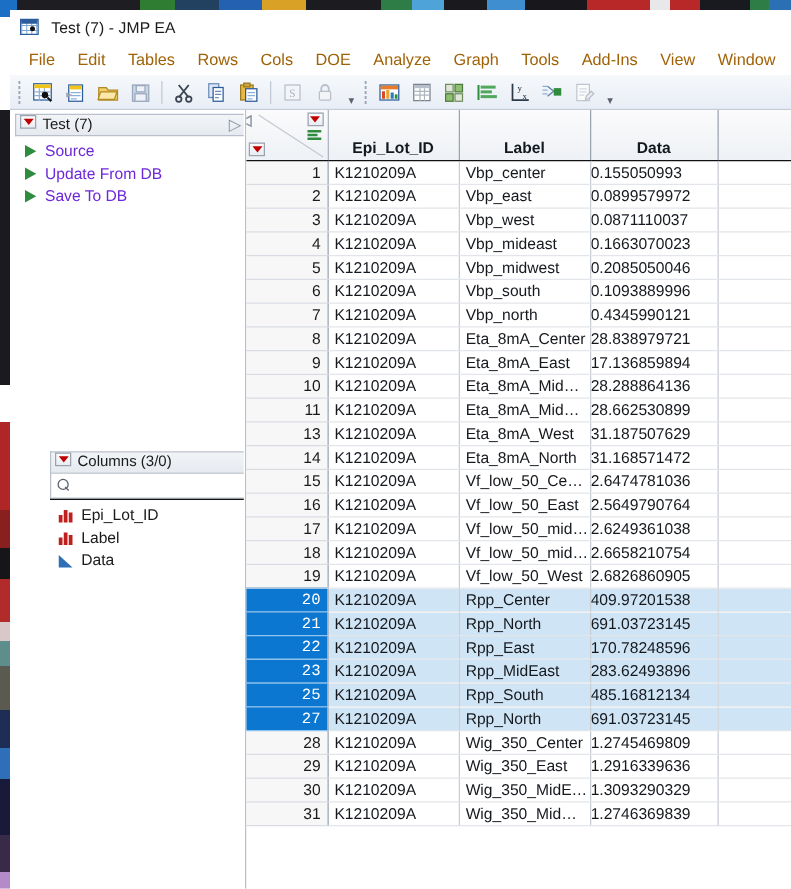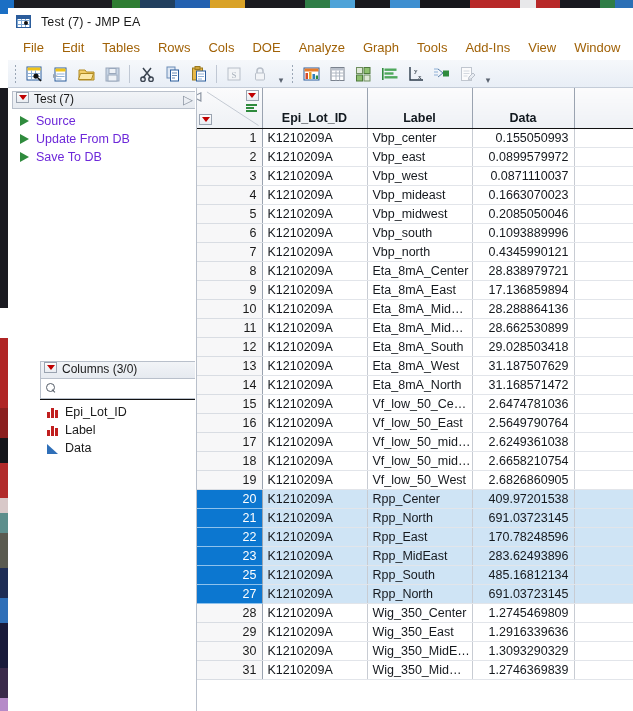--- a/index.html
+++ b/index.html
@@ -348,31 +348,32 @@
     padding-right: 5px !important;
     font-size: 12.5px; color: #1a1a1a;
     background: #f7f7f8;
     border-right: 1px solid #9aa3b0;
     border-bottom: 1px solid #d9dde3;
     height: 19px;
   }
   tr.selected td.rownum {
     background: #0c77d0; color: #ffffff;
     border-bottom: 1px solid #8fc2ec;
+    font-family: Liberation Mono, monospace;
   }
   td.cell {
     border-right: 1px solid #c8ccd3;
     border-bottom: 1px solid #e2e5ea;
     height: 19px;
     overflow: hidden; white-space: nowrap; text-overflow: ellipsis;
     font-size: 12.5px; color: #15191e;
     background: #ffffff;
   }
   td.cell.text { padding-left: 5px !important; }
-  td.cell.num  { text-align: right; padding-right: 5px !important; }
+  td.cell.num  { padding-right: 5px !important; }
   td.cell.blank { border-right: none; }
   tr.selected td.cell { background: #cfe4f5; }
 
   .col-w-lot   { width: 105px; }
   .col-w-label { width: 105px; }
   .col-w-data  { width: 102px; }
 </style>
 </head>
 <body>
 
@@ -709,27 +710,20 @@
                 <td class="cell blank"></td>
               </tr>
               <tr>
                 <td class="rownum">11</td>
                 <td class="cell text">K1210209A</td>
                 <td class="cell text">Eta_8mA_MidWest</td>
                 <td class="cell num">28.662530899</td>
                 <td class="cell blank"></td>
               </tr>
               <tr>
-                <td class="rownum">12</td>
-                <td class="cell text">K1210209A</td>
-                <td class="cell text">Eta_8mA_South</td>
-                <td class="cell num">29.028503418</td>
-                <td class="cell blank"></td>
-              </tr>
-              <tr>
                 <td class="rownum">13</td>
                 <td class="cell text">K1210209A</td>
                 <td class="cell text">Eta_8mA_West</td>
                 <td class="cell num">31.187507629</td>
                 <td class="cell blank"></td>
               </tr>
               <tr>
                 <td class="rownum">14</td>
                 <td class="cell text">K1210209A</td>
                 <td class="cell text">Eta_8mA_North</td>

